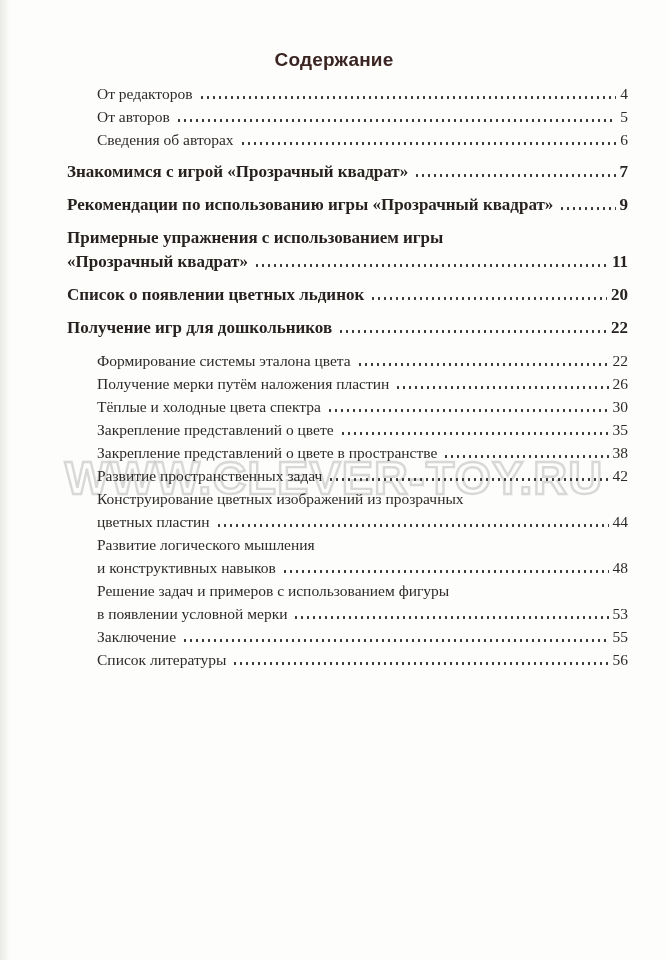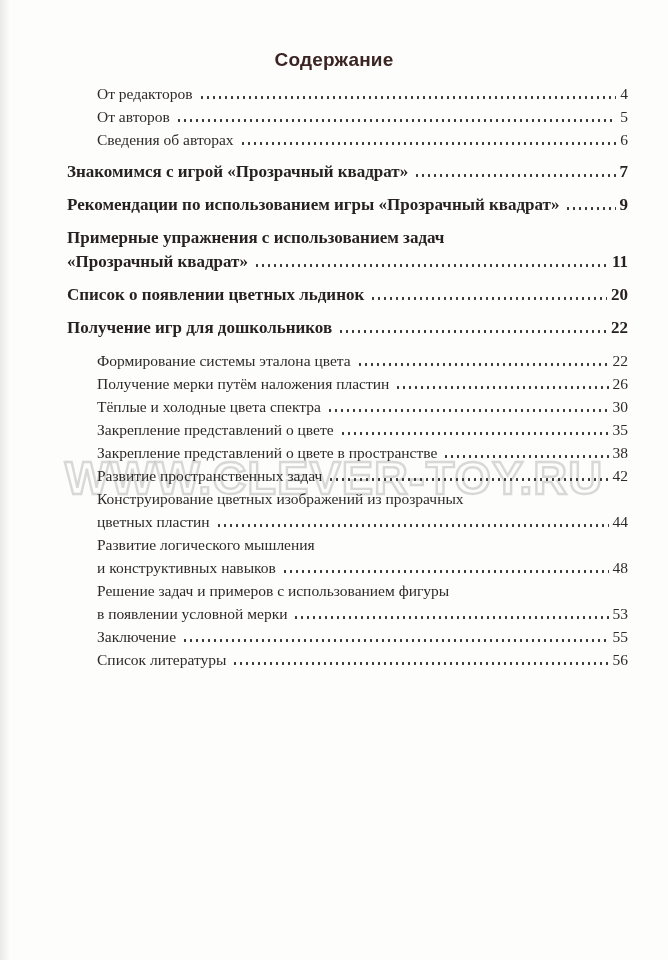--- a/index.html
+++ b/index.html
@@ -119,28 +119,28 @@
       </div>
       <div class="row top">
         <div class="line">
           <span class="label">Знакомимся с игрой «Прозрачный квадрат»</span>
           <span class="leader"></span>
           <span class="page-num">7</span>
         </div>
       </div>
       <div class="row top">
         <div class="line">
-          <span class="label">Рекомендации по использованием игры «Прозрачный квадрат»</span>
+          <span class="label">Рекомендации по использованию игры «Прозрачный квадрат»</span>
           <span class="leader"></span>
           <span class="page-num">9</span>
         </div>
       </div>
       <div class="row top">
         <div class="line">
-          <span class="label">Примерные упражнения с использованием задач</span>
+          <span class="label">Примерные упражнения с использованием игры</span>
         </div>
         <div class="line">
           <span class="label">«Прозрачный квадрат»</span>
           <span class="leader"></span>
           <span class="page-num">11</span>
         </div>
       </div>
       <div class="row top">
         <div class="line">
           <span class="label">Список о появлении цветных льдинок</span>

